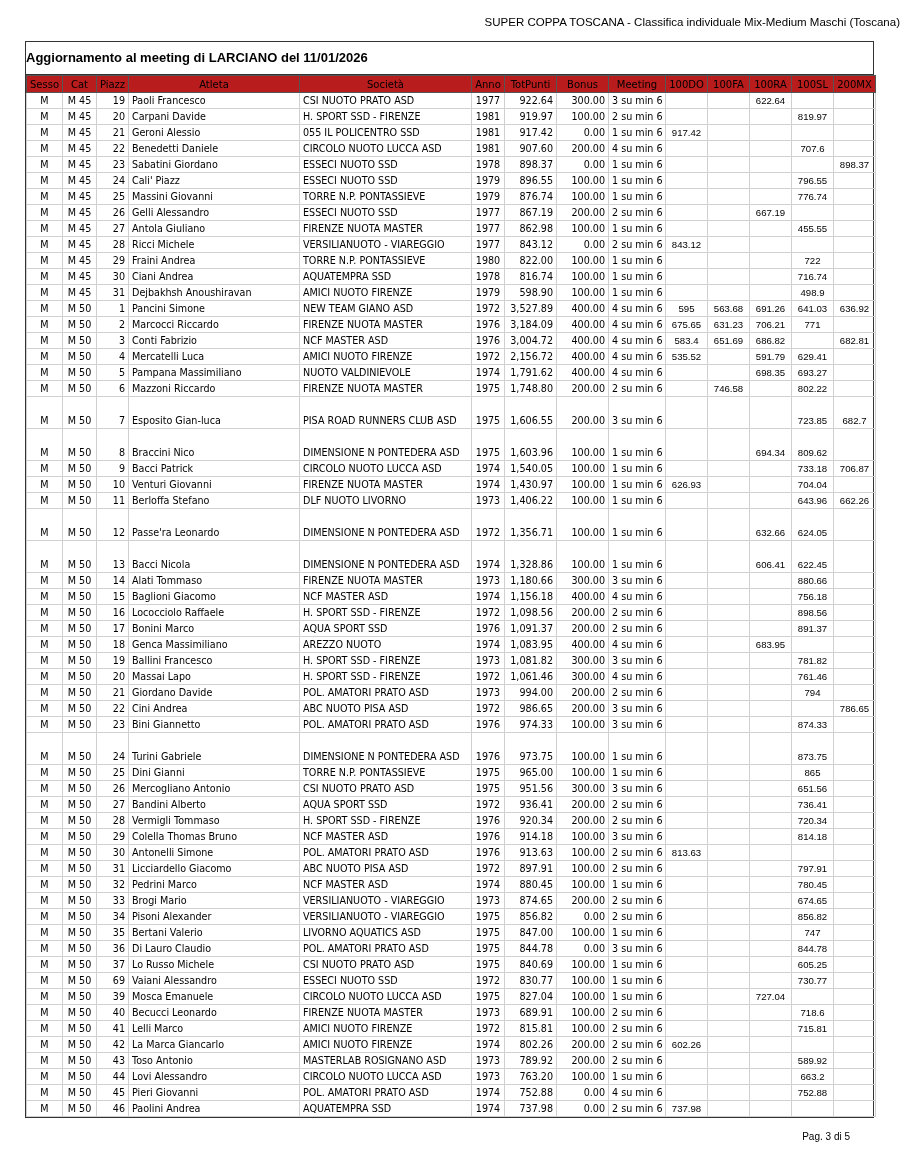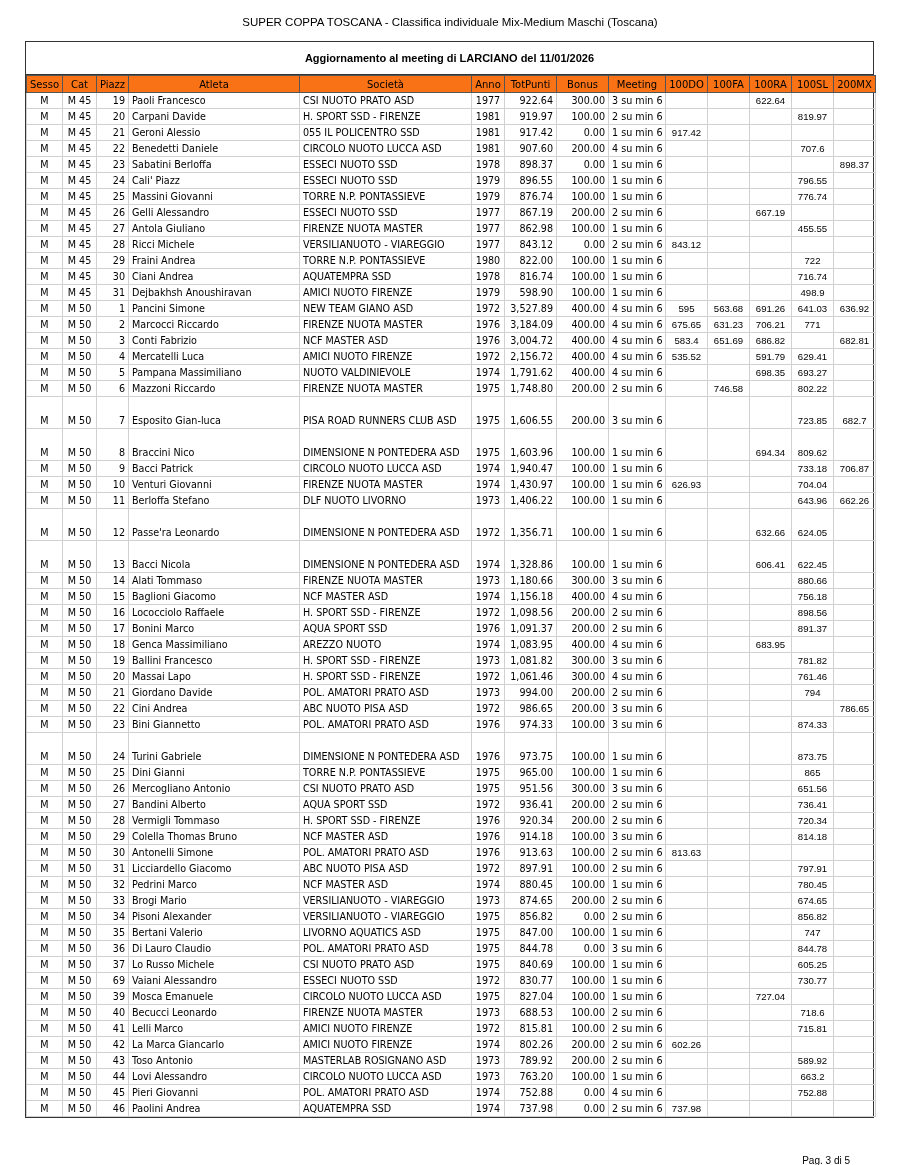--- a/index.html
+++ b/index.html
@@ -1,28 +1,28 @@
 <!DOCTYPE html>
 <html><head>
 <meta charset="utf-8">
 <style>
   html, body { margin: 0; padding: 0; background: #ffffff; }
   body { width: 900px; height: 1165px; position: relative; overflow: hidden; font-family: "Liberation Sans", sans-serif; color: #000; }
-  .doc-title { position: absolute; top: 16px; left: 0; width: 900px; text-align: center; font-size: 11.5px; font-family: "Liberation Sans", sans-serif; }
+  .doc-title { position: absolute; top: 16px; left: 0; width: 900px; text-align: right; font-size: 11.5px; font-family: "Liberation Sans", sans-serif; }
   .sheet { position: absolute; left: 25px; top: 41px; width: 849px; border: 1.5px solid #333; box-sizing: border-box; }
-  .update-banner { height: 32px; line-height: 32px; text-align: center; font-weight: bold; font-size: 11px; border-bottom: 1.5px solid #333; }
+  .update-banner { height: 32px; line-height: 32px; text-align: left; font-weight: bold; font-size: 13px; border-bottom: 1.5px solid #333; }
   table { border-collapse: collapse; width: 100%; table-layout: fixed; font-family: "DejaVu Sans", sans-serif; font-size: 9.6px; }
-  th { background: #f97316; font-weight: normal; height: 16px; padding: 0 2px; border: 1px solid #555; text-align: center; font-size: 10px; white-space: nowrap; overflow: hidden; }
+  th { background: #b91c1c; font-weight: normal; height: 16px; padding: 0 2px; border: 1px solid #555; text-align: center; font-size: 10px; white-space: nowrap; overflow: hidden; }
   td { height: 15px; padding: 0 3px; border: 1px solid #d0d0d0; border-left-color: #d0d0d0; white-space: nowrap; overflow: hidden; vertical-align: bottom; line-height: 15px; }
   tr.tall td { height: 31px; }
   td.c { text-align: center; }
   td.r { text-align: right; }
   td.l { text-align: left; }
   td.mid { font-family: "Liberation Sans", sans-serif; text-align: center; }
-  .page-num { position: absolute; right: 50px; top: 1155px; font-size: 10px; font-family: "Liberation Sans", sans-serif; }
+  .page-num { position: absolute; right: 50px; top: 1131px; font-size: 10px; font-family: "Liberation Sans", sans-serif; }
 </style>
 </head>
 <body>
 
 <div class="doc-title">SUPER COPPA TOSCANA - Classifica individuale Mix-Medium Maschi (Toscana)</div>
 
 <div class="sheet">
   <div class="update-banner">Aggiornamento al meeting di LARCIANO del 11/01/2026</div>
   <table>
     <colgroup>
@@ -121,21 +121,21 @@
           <td class="mid"></td>
           <td class="mid"></td>
           <td class="mid"></td>
           <td class="mid">707.6</td>
           <td class="mid"></td>
         </tr>
         <tr>
           <td class="c">M</td>
           <td class="c">M 45</td>
           <td class="r">23</td>
-          <td class="l">Sabatini Berloffa</td>
+          <td class="l">Sabatini Giordano</td>
           <td class="l">ESSECI NUOTO SSD</td>
           <td class="c">1978</td>
           <td class="r">898.37</td>
           <td class="r">0.00</td>
           <td class="l">1 su min 6</td>
           <td class="mid"></td>
           <td class="mid"></td>
           <td class="mid"></td>
           <td class="mid"></td>
           <td class="mid">898.37</td>
@@ -396,21 +396,21 @@
           <td class="mid">809.62</td>
           <td class="mid"></td>
         </tr>
         <tr>
           <td class="c">M</td>
           <td class="c">M 50</td>
           <td class="r">9</td>
           <td class="l">Bacci Patrick</td>
           <td class="l">CIRCOLO NUOTO LUCCA ASD</td>
           <td class="c">1974</td>
-          <td class="r">1,940.47</td>
+          <td class="r">1,540.05</td>
           <td class="r">100.00</td>
           <td class="l">1 su min 6</td>
           <td class="mid"></td>
           <td class="mid"></td>
           <td class="mid"></td>
           <td class="mid">733.18</td>
           <td class="mid">706.87</td>
         </tr>
         <tr>
           <td class="c">M</td>
@@ -892,21 +892,21 @@
           <td class="mid"></td>
           <td class="mid"></td>
         </tr>
         <tr>
           <td class="c">M</td>
           <td class="c">M 50</td>
           <td class="r">40</td>
           <td class="l">Becucci Leonardo</td>
           <td class="l">FIRENZE NUOTA MASTER</td>
           <td class="c">1973</td>
-          <td class="r">688.53</td>
+          <td class="r">689.91</td>
           <td class="r">100.00</td>
           <td class="l">2 su min 6</td>
           <td class="mid"></td>
           <td class="mid"></td>
           <td class="mid"></td>
           <td class="mid">718.6</td>
           <td class="mid"></td>
         </tr>
         <tr>
           <td class="c">M</td>

